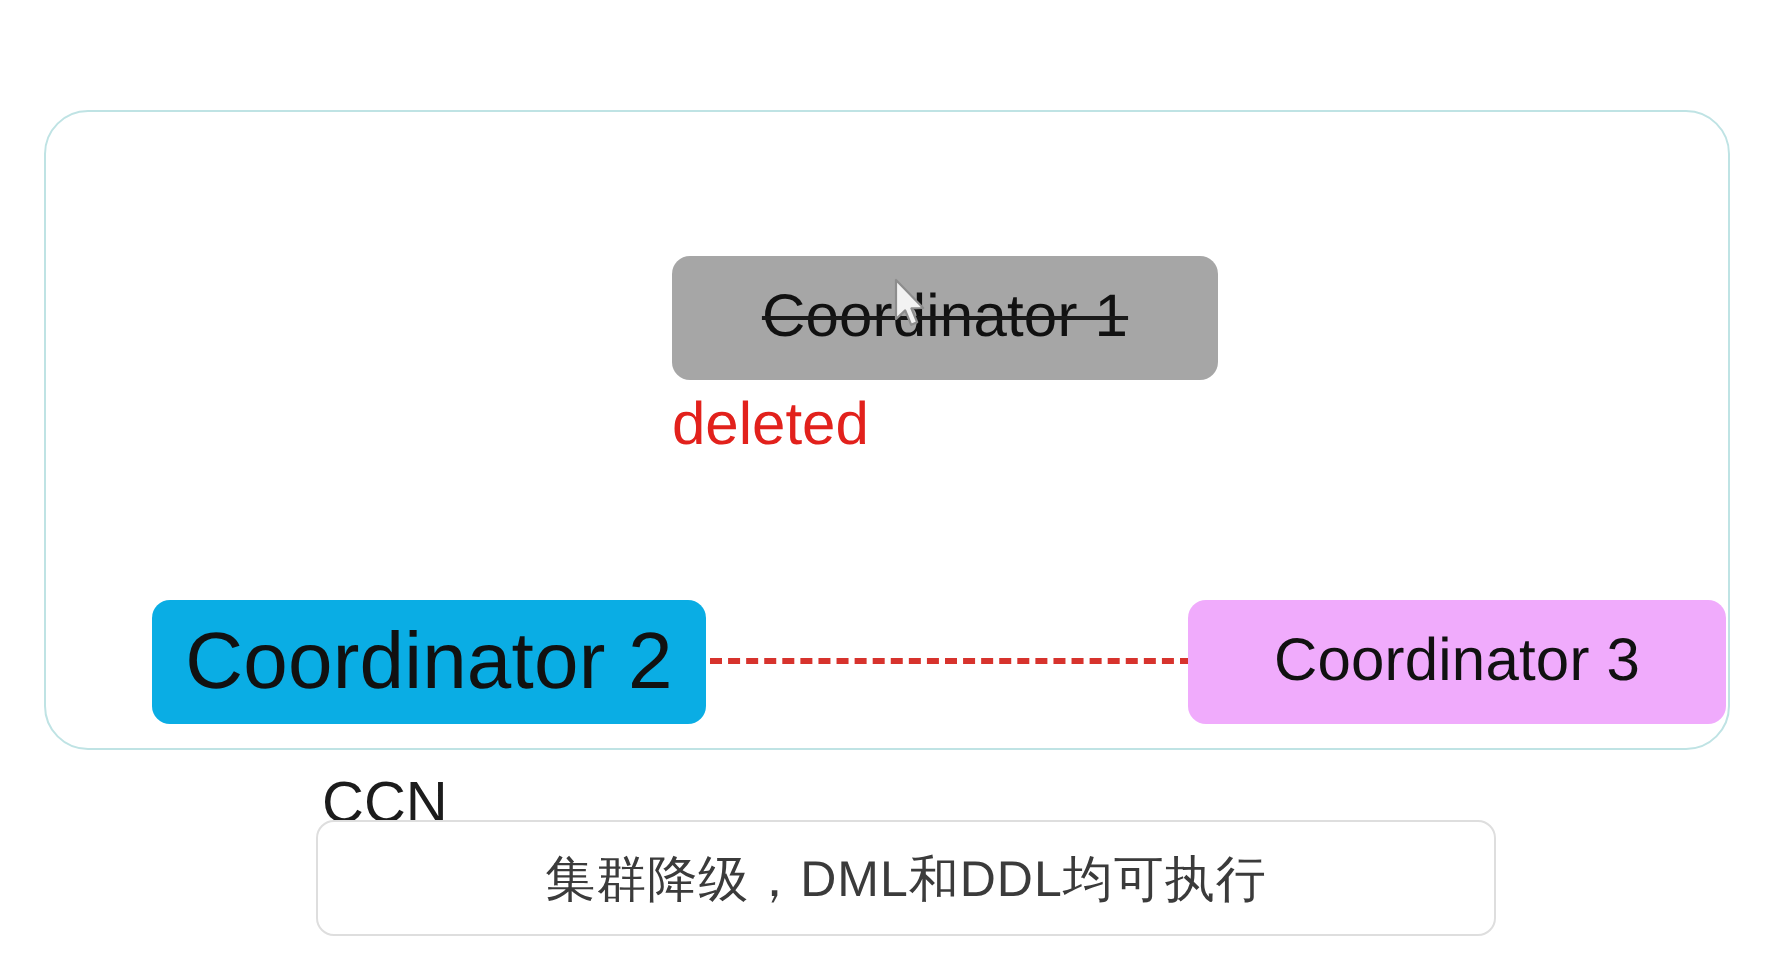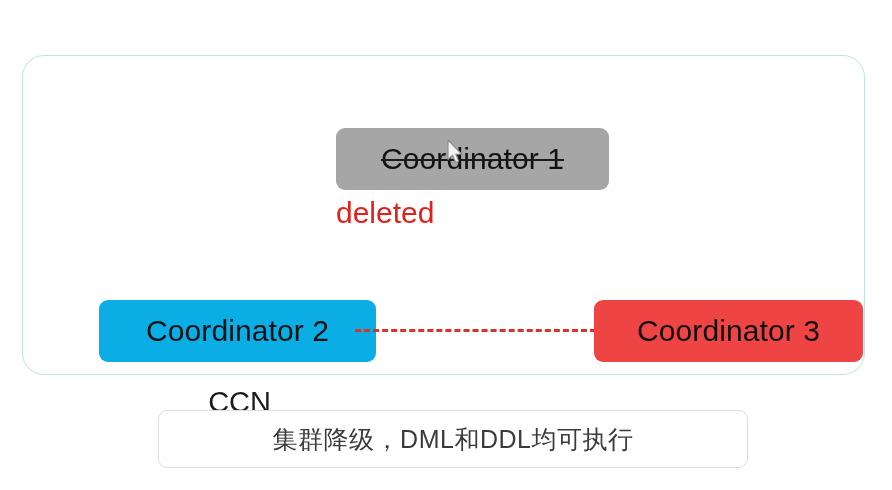--- a/index.html
+++ b/index.html
@@ -53,30 +53,29 @@
     text-decoration-color: #1a1a1a;
     text-decoration-thickness: 2px;
   }
 
   #node-coordinator-2 {
     left: 53px;
     top: 244px;
     width: 277px;
     height: 62px;
     background: #0aade4;
-    font-size: 30px;
-    margin-left: 23px;
+    font-size: 40px;
   }
 
   #node-coordinator-3 {
     left: 571px;
     top: 244px;
     width: 269px;
     height: 62px;
-    background: #ef4444;
+    background: #f0abfc;
     font-size: 30px;
   }
 
   
   #deleted-label {
     position: absolute;
     left: 313px;
     top: 140px;
     width: 273px;
     text-align: left;
@@ -95,21 +94,21 @@
     border-top: 3px dashed #d7332d;
     box-sizing: border-box;
   }
 
   
   #ccn-label {
     position: absolute;
     left: 138px;
     top: 330px;
     width: 110px;
-    text-align: right;
+    text-align: left;
     font-size: 29px;
     color: #1c1c1c;
     white-space: nowrap;
   }
 
   
   #caption-box {
     position: absolute;
     left: 158px;
     top: 410px;

